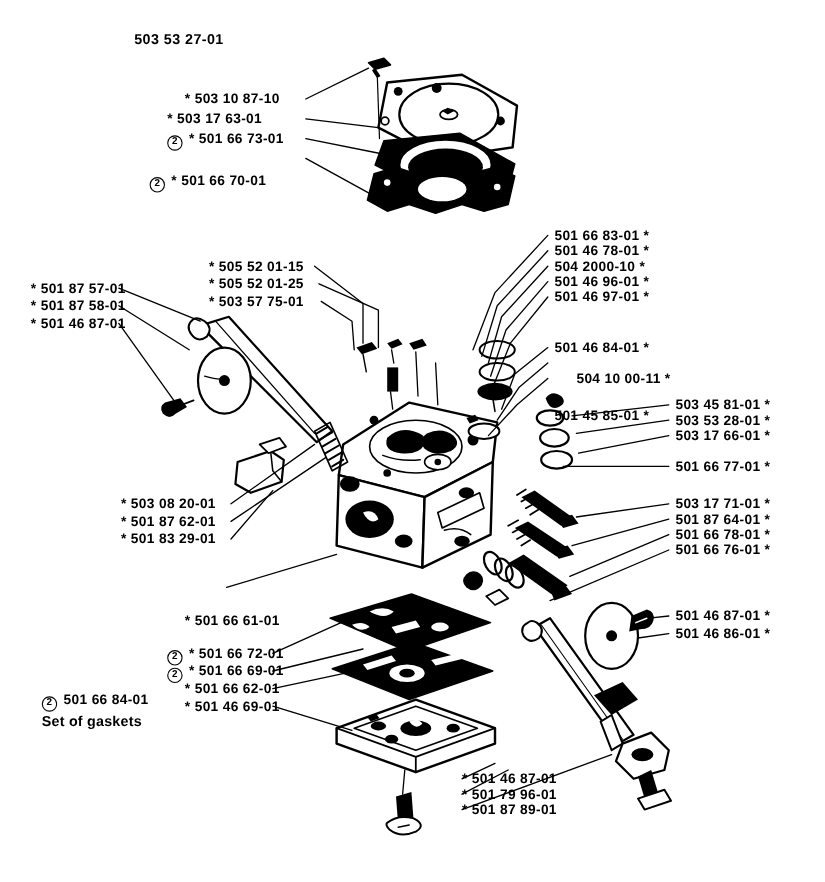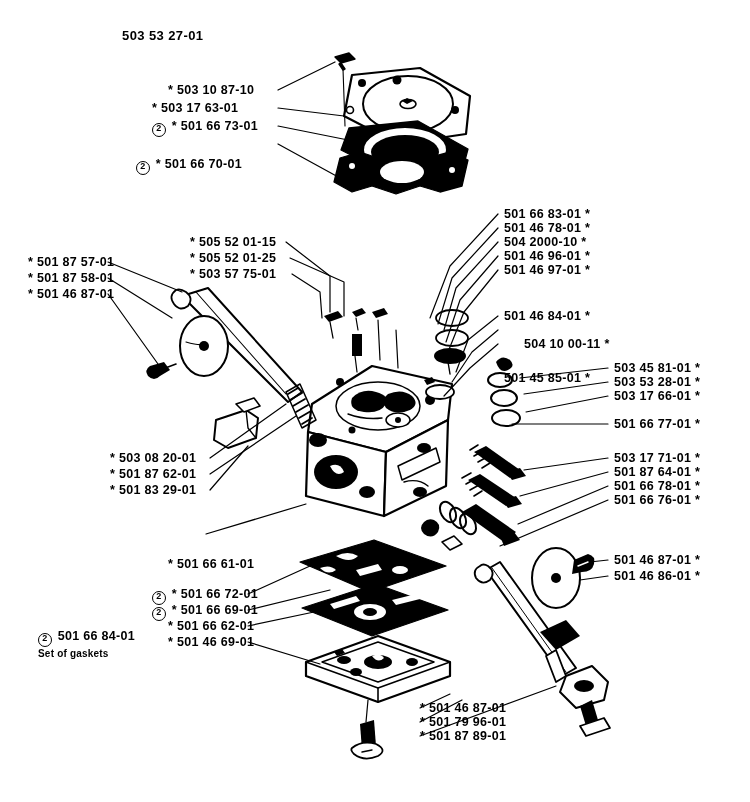--- a/index.html
+++ b/index.html
@@ -7,21 +7,21 @@
        font-family:"Liberation Sans",sans-serif;color:#000;}
   #stage{position:absolute;left:0;top:0;width:750px;height:570px;}
 
   .lbl{position:absolute;font-size:12.5px;font-weight:bold;letter-spacing:0.3px;
        white-space:nowrap;line-height:16px;}
   .lbl .ast{font-weight:bold;}
   .lbl .c2{display:inline-block;width:12px;height:12px;border:1.6px solid #000;
            border-radius:50%;font-size:9px;line-height:9.5px;text-align:center;
            font-weight:bold;vertical-align:-1px;margin-right:2px;}
   .hdr{position:absolute;font-size:13px;font-weight:bold;letter-spacing:0.4px;}
-  .setg{position:absolute;font-size:10px;font-weight:bold;letter-spacing:0.2px;}
+  .setg{position:absolute;font-size:13px;font-weight:bold;letter-spacing:0.2px;}
 
   .wmark{position:absolute;left:60px;top:362px;width:640px;
          font-size:54px;font-weight:bold;color:#ececec;letter-spacing:1px;
          font-family:"Liberation Serif",serif;}
   svg{position:absolute;left:0;top:0;}
 </style>
 </head>
 <body>
 
 <div id="stage">

